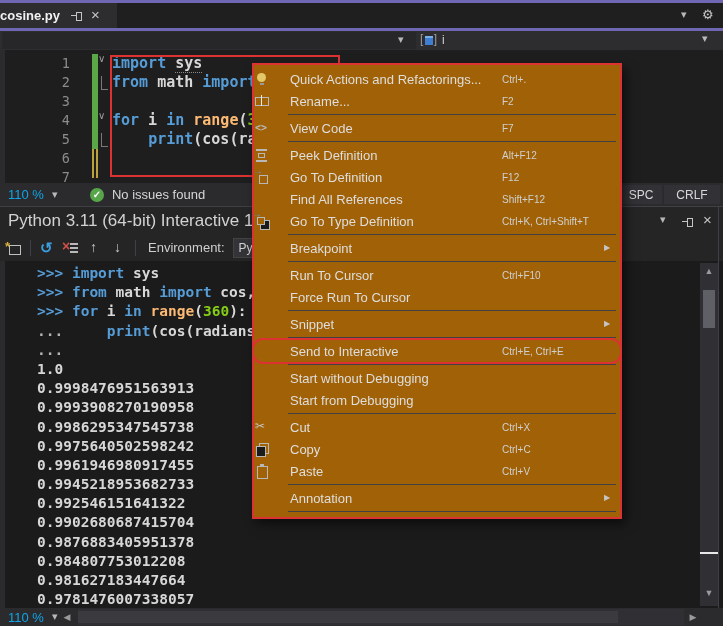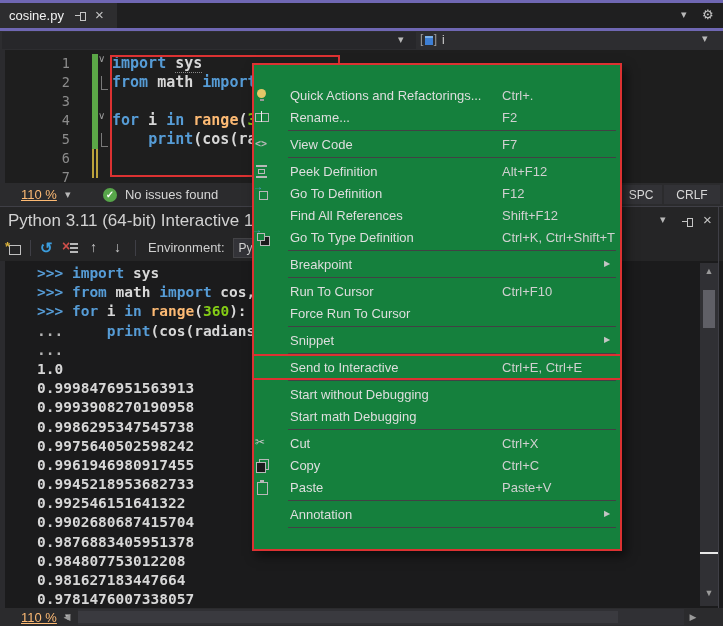--- a/index.html
+++ b/index.html
@@ -5,21 +5,21 @@
   html,body{margin:0;padding:0;background:#161617;}
   .vs{position:relative;width:723px;height:626px;background:#252526;overflow:hidden;
       font-family:"Liberation Sans",sans-serif;color:#d0d0d0;}
   .abs{position:absolute;}
   .mono{font-family:"DejaVu Sans Mono",monospace;}
 
   
   .accent{left:0;width:723px;height:3px;background:#6f67b3;}
   .tabstrip{left:0;top:3px;width:723px;height:25px;background:#1f1f20;}
   .tab{left:0;top:0;width:117px;height:25px;background:#2d2d2f;display:flex;align-items:center;}
-  .tab-label{font-size:13px;font-weight:normal;color:#f1f1f1;padding-left:9px;}
+  .tab-label{font-size:13px;font-weight:bold;color:#f1f1f1;padding-left:0;}
   .tab .icon-pin{margin-left:10px;}
   .tab .icon-close{margin-left:6px;}
   .strip-right{right:6px;top:5px;display:flex;gap:6px;align-items:center;}
 
   .navbar{left:0;top:31px;width:723px;height:19px;background:#2d2d30;}
   .nav-combo1{left:2px;top:1px;width:414px;height:17px;background:#27272a;}
   .nav-combo1 .dd{position:absolute;right:4px;top:1px;}
   .nav-member{left:420px;top:0;width:300px;height:18px;display:flex;align-items:center;}
   .nav-member-label{font-size:12px;color:#cfcfcf;margin-left:4px;}
   .nav-dd-right{position:absolute;left:700px;top:1px;}
@@ -84,21 +84,21 @@
   .tk-warn{color:#d7d7d7;border-bottom:1px dotted #8a8a8a;}
   .tk-cls{color:#fdba74;}
   .tk-num{color:#84cc16;}
   .tk-prompt{color:#569cd6;}
   .tk-cont{color:#b4b4b4;}
   .tk-out{color:#d7d7d7;}
   .red-box{left:110px;top:55px;width:226px;height:118px;border:2px solid #dc3232;z-index:10;}
 
   
   .estatus{left:0;top:183px;width:723px;height:23px;background:#2b2b2d;display:flex;align-items:center;font-size:13px;}
-  .zoom-label{color:#fdba74;margin-left:21px;text-decoration:underline;}
+  .zoom-label{color:#0ea5e9;margin-left:8px;}
   .estatus .dd,.bstatus .dd{position:relative;width:14px;height:14px;margin-left:6px;}
   .issues-label{color:#d6d6d6;margin-left:8px;}
   .seg{position:absolute;top:2px;height:19px;background:#323236;color:#d8d8d8;font-size:12px;
        display:flex;align-items:center;justify-content:center;}
 
   
   .int-border{left:0;top:206px;width:723px;height:1px;background:#3f3f46;}
   .int-title{left:0;top:207px;width:723px;height:27px;background:#252526;display:flex;align-items:center;}
   .int-title-label{font-size:17px;color:#d2d2d2;margin-left:8px;}
   .int-title-right{position:absolute;right:6px;top:6px;display:flex;gap:7px;align-items:center;}
@@ -116,31 +116,31 @@
   .sb-arrow{position:absolute;color:#9a9a9a;font-size:9px;width:18px;text-align:center;}
   .vthumb{position:absolute;left:3px;top:27px;width:12px;height:38px;background:#5f5f66;}
   .vmark{position:absolute;left:0;top:289px;width:18px;height:2px;background:#e8e8e8;}
   .int-right-border{left:718px;top:207px;width:1px;height:401px;background:#3f3f46;}
 
   .bstatus{left:0;top:608px;width:723px;height:18px;background:#2b2b2d;display:flex;align-items:center;font-size:13px;}
   .hscroll{position:absolute;left:78px;top:1px;width:606px;height:16px;background:#303034;}
   .hthumb{position:absolute;left:0;top:2px;width:540px;height:12px;background:#3a3a3f;}
 
   
-  .menu{left:252px;top:63px;width:366px;background:#15803d;border:2px solid #dc3232;
-        box-shadow:4px 5px 10px rgba(0,0,0,.55);z-index:50;padding:19px 0;}
+  .menu{left:252px;top:63px;width:366px;background:#a16207;border:2px solid #dc3232;
+        box-shadow:4px 5px 10px rgba(0,0,0,.55);z-index:50;padding:3px 0;}
   .menu-item{height:22px;display:flex;align-items:center;}
   .mi-icon{width:36px;flex:none;box-sizing:border-box;padding-left:9px;}
   .mi-icon.icon16{height:16px;}
   .mi-label{width:212px;flex:none;font-size:13px;color:#dedede;white-space:nowrap;}
-  .mi-shortcut{flex:1;font-size:13px;color:#d0d0d0;white-space:nowrap;}
+  .mi-shortcut{flex:1;font-size:10px;color:#d0d0d0;white-space:nowrap;}
   .mi-arrow{width:18px;flex:none;position:relative;height:16px;}
   .mi-arrow.has-sub::before{content:"▶";position:absolute;left:2px;top:3px;font-size:8px;color:#c5c5c5;}
   .menu-sep{height:1px;background:#414144;margin:2px 4px 2px 34px;}
-  .menu-item.hl{outline:2px solid #dc3232;}
+  .menu-item.hl{outline:2px solid #dc3232;border-radius:9px;}
 </style>
 </head>
 <body>
 
 <div class="vs">
 
   <div class="abs accent"></div>
 
   <div class="abs tabstrip">
     <div class="abs tab">
@@ -328,41 +328,41 @@
         </div>
         <div class="menu-sep"></div>
         <div class="menu-item">
           <span class="mi-icon icon16 gl"></span>
           <span class="mi-label">Start without Debugging</span>
           <span class="mi-shortcut"></span>
           <span class="mi-arrow"></span>
         </div>
         <div class="menu-item">
           <span class="mi-icon icon16 gl"></span>
-          <span class="mi-label">Start math Debugging</span>
+          <span class="mi-label">Start from Debugging</span>
           <span class="mi-shortcut"></span>
           <span class="mi-arrow"></span>
         </div>
         <div class="menu-sep"></div>
         <div class="menu-item">
           <span class="mi-icon icon16 gl icon-cut"></span>
           <span class="mi-label">Cut</span>
           <span class="mi-shortcut">Ctrl+X</span>
           <span class="mi-arrow"></span>
         </div>
         <div class="menu-item">
           <span class="mi-icon icon16 gl icon-copy"></span>
           <span class="mi-label">Copy</span>
           <span class="mi-shortcut">Ctrl+C</span>
           <span class="mi-arrow"></span>
         </div>
         <div class="menu-item">
           <span class="mi-icon icon16 gl icon-paste"></span>
           <span class="mi-label">Paste</span>
-          <span class="mi-shortcut">Paste+V</span>
+          <span class="mi-shortcut">Ctrl+V</span>
           <span class="mi-arrow"></span>
         </div>
         <div class="menu-sep"></div>
         <div class="menu-item">
           <span class="mi-icon icon16 gl"></span>
           <span class="mi-label">Annotation</span>
           <span class="mi-shortcut"></span>
           <span class="mi-arrow has-sub"></span>
         </div>
         <div class="menu-sep"></div>

